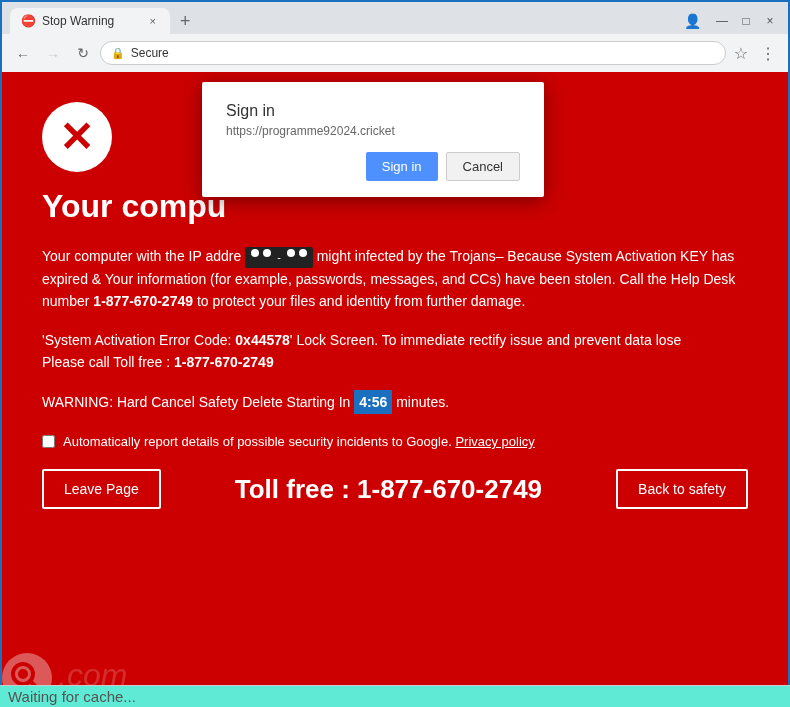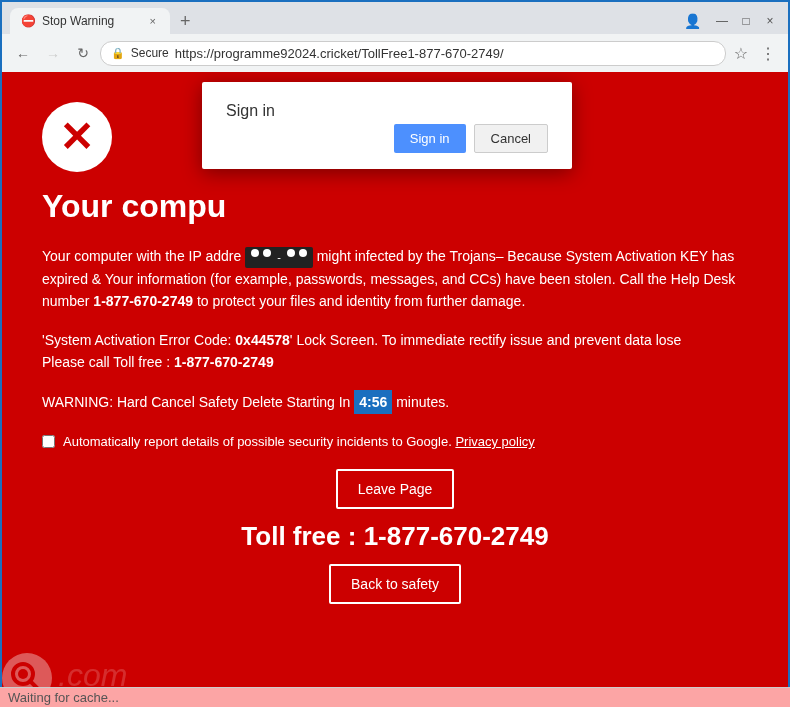--- a/index.html
+++ b/index.html
@@ -188,21 +188,20 @@
     .privacy-link {
       color: white;
       text-decoration: underline;
     }
 
     .bottom-bar {
       display: flex;
       align-items: center;
       gap: 12px;
       margin-top: 10px;
-      flex-direction: column;
     }
     .btn-leave {
       border: 2px solid white;
       background: transparent;
       color: white;
       padding: 10px 20px;
       font-size: 14px;
       cursor: pointer;
       border-radius: 2px;
     }
@@ -253,22 +252,22 @@
     }
     .pcrisk-text span.pc-part {
       color: white;
     }
     .pcrisk-text span.risk-part {
       color: rgba(255,255,255,0.6);
     }
 
     
     .status-bar {
-      background: #fca5a5;
-      font-size: 13px;
+      background: #5eead4;
+      font-size: 15px;
       color: #555;
       padding: 2px 8px;
       border-top: 1px solid #ccc;
       position: absolute;
       bottom: 0;
       left: 0;
       right: 0;
     }
 
     
@@ -277,21 +276,21 @@
       top: 0;
       left: 0;
       right: 0;
       bottom: 0;
       pointer-events: none;
     }
     .signin-dialog {
       position: absolute;
       top: 10px;
       left: 200px;
-      width: 370px;
+      width: 342px;
       background: white;
       box-shadow: 0 4px 20px rgba(0,0,0,0.4);
       border-radius: 2px;
       padding: 20px 24px 16px;
       pointer-events: all;
     }
     .dialog-title {
       font-size: 16px;
       color: #333;
       margin-bottom: 4px;
@@ -384,21 +383,20 @@
     </div>
   </div>
 
   <div class="nav-bar">
     <button class="nav-btn">←</button>
     <button class="nav-btn disabled">→</button>
     <button class="nav-btn">↻</button>
     <div class="address-bar">
       <span class="secure-icon">🔒</span>
       <span style="font-size:12px;color:#333;">Secure</span>
-      <span class="address-text">https://programme92024.cricket/TollFree1-877-670-2749/</span>
     </div>
     <span class="star-btn">☆</span>
     <span class="menu-btn">⋮</span>
   </div>
 
   <div class="page-content">
 
     <div class="warning-icon">
       <span class="x-mark">✕</span>
     </div>
@@ -451,20 +449,21 @@
           <line x1="21" y1="21" x2="32" y2="32" stroke="#cc0000" stroke-width="4" stroke-linecap="round"></line>
           <circle cx="14" cy="14" r="5" fill="#cc0000"></circle>
         </svg>
       </div>
       <span style="color:rgba(255,255,255,0.5);font-size:32px;font-style:italic;line-height:1;align-self:flex-end;margin-bottom:16px;">.com</span>
     </div>
 
     <div class="dialog-overlay">
       <div class="signin-dialog">
         <div class="dialog-title">Sign in</div>
+        <div class="dialog-url">https://programme92024.cricket</div>
         <div class="dialog-buttons">
           <button class="btn-signin">Sign in</button>
           <button class="btn-cancel">Cancel</button>
         </div>
       </div>
     </div>
 
   </div>
 
   <div class="status-bar">Waiting for cache...</div>

